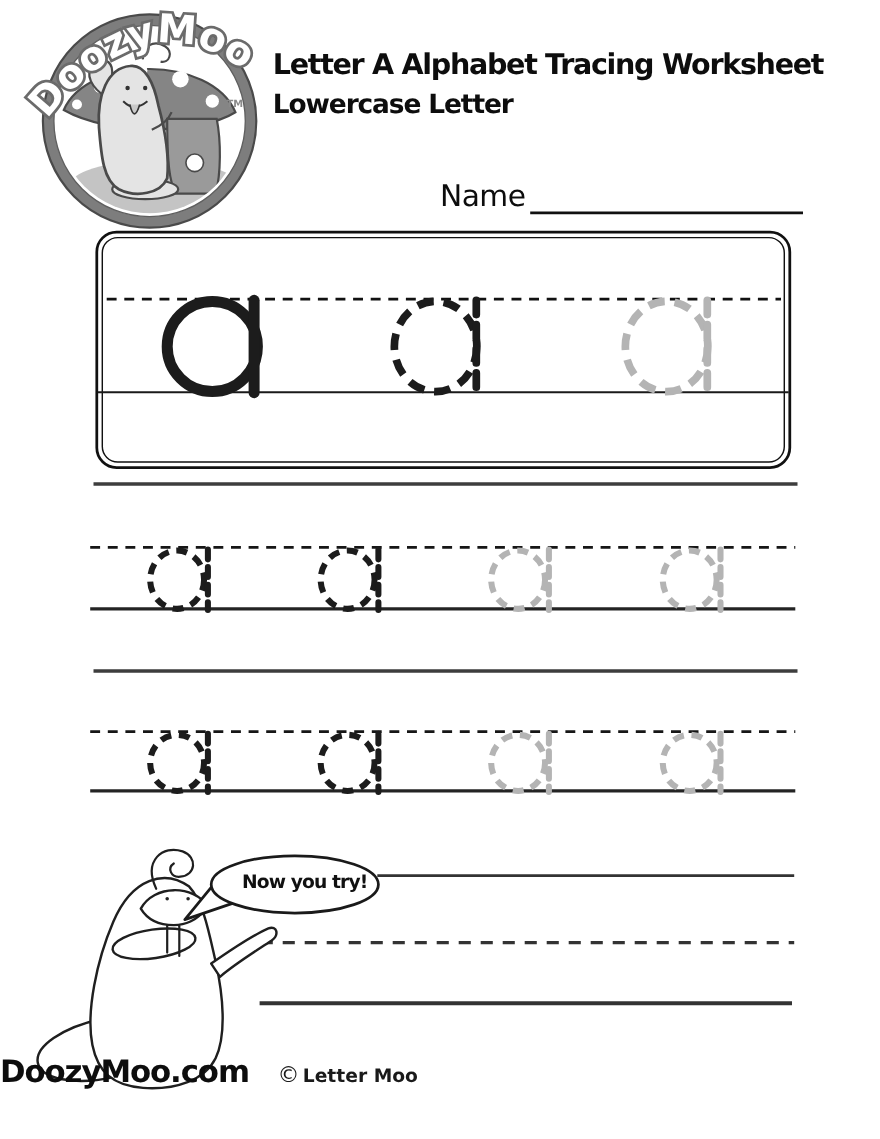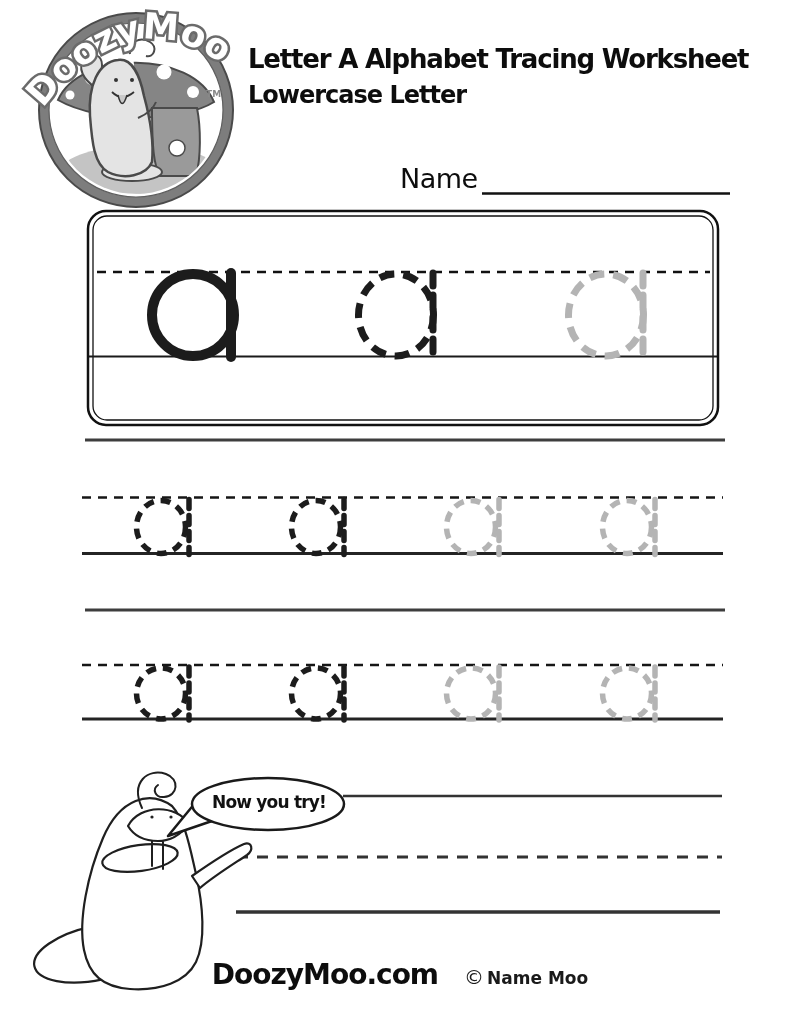--- a/index.html
+++ b/index.html
@@ -8,22 +8,22 @@
     width:800px;height:1035px;
     background:#ffffff;
     font-family:"DejaVu Sans", sans-serif;
     overflow:hidden;
   }
   svg.art{position:absolute;left:0;top:0;}
   .txt{position:absolute;color:#111;white-space:nowrap;}
   .title{left:248px;top:44px;font-size:26px;font-weight:700;letter-spacing:-1.2px;color:#0d0d0d;}
   .subtitle{left:248px;top:81px;font-size:24px;font-weight:700;letter-spacing:-1px;color:#0d0d0d;}
   .name-label{left:400px;top:163px;font-size:27px;font-weight:400;letter-spacing:-0.5px;color:#0d0d0d;}
-  .bubble-text{left:204px;top:792px;width:130px;text-align:center;font-size:17px;font-weight:700;letter-spacing:-0.8px;color:#111;}
-  .footer{left:0;top:958px;width:800px;text-align:center;}
+  .bubble-text{left:204px;top:792px;width:130px;text-align:right;font-size:17px;font-weight:700;letter-spacing:-0.8px;color:#111;}
+  .footer{left:0;top:958px;width:800px;}
   .footer-inner{display:inline-flex;align-items:baseline;gap:26px;}
   .site{font-size:28px;font-weight:700;letter-spacing:-1px;color:#0d0d0d;}
   .copy{font-size:17px;font-weight:600;color:#1a1a1a;display:inline-flex;align-items:baseline;gap:3px;}
   .copy .sym{font-size:20px;font-weight:400;}
 </style>
 </head>
 <body>
 
 <div class="page">
 
@@ -170,17 +170,17 @@
   <div class="txt subtitle">Lowercase Letter</div>
   <div class="txt title">Letter A Alphabet Tracing Worksheet</div>
   <div class="txt name-label">Name</div>
   <div class="txt bubble-text">Now you try!</div>
 
   <div class="txt footer">
     <span class="footer-inner">
       <span class="site">DoozyMoo.com</span>
       <span class="copy">
         <span class="sym">©</span>
-        <span>Name Moo</span>
+        <span>Letter Moo</span>
       </span>
     </span>
   </div>
 </div>
 
 </body></html>

